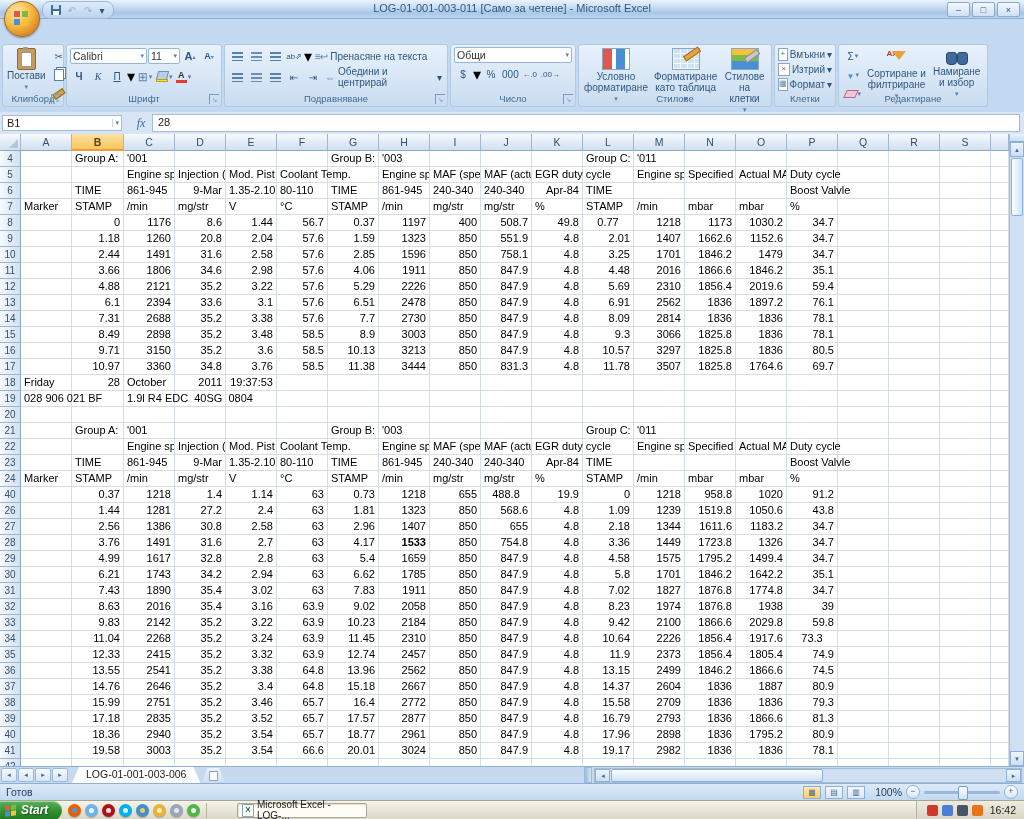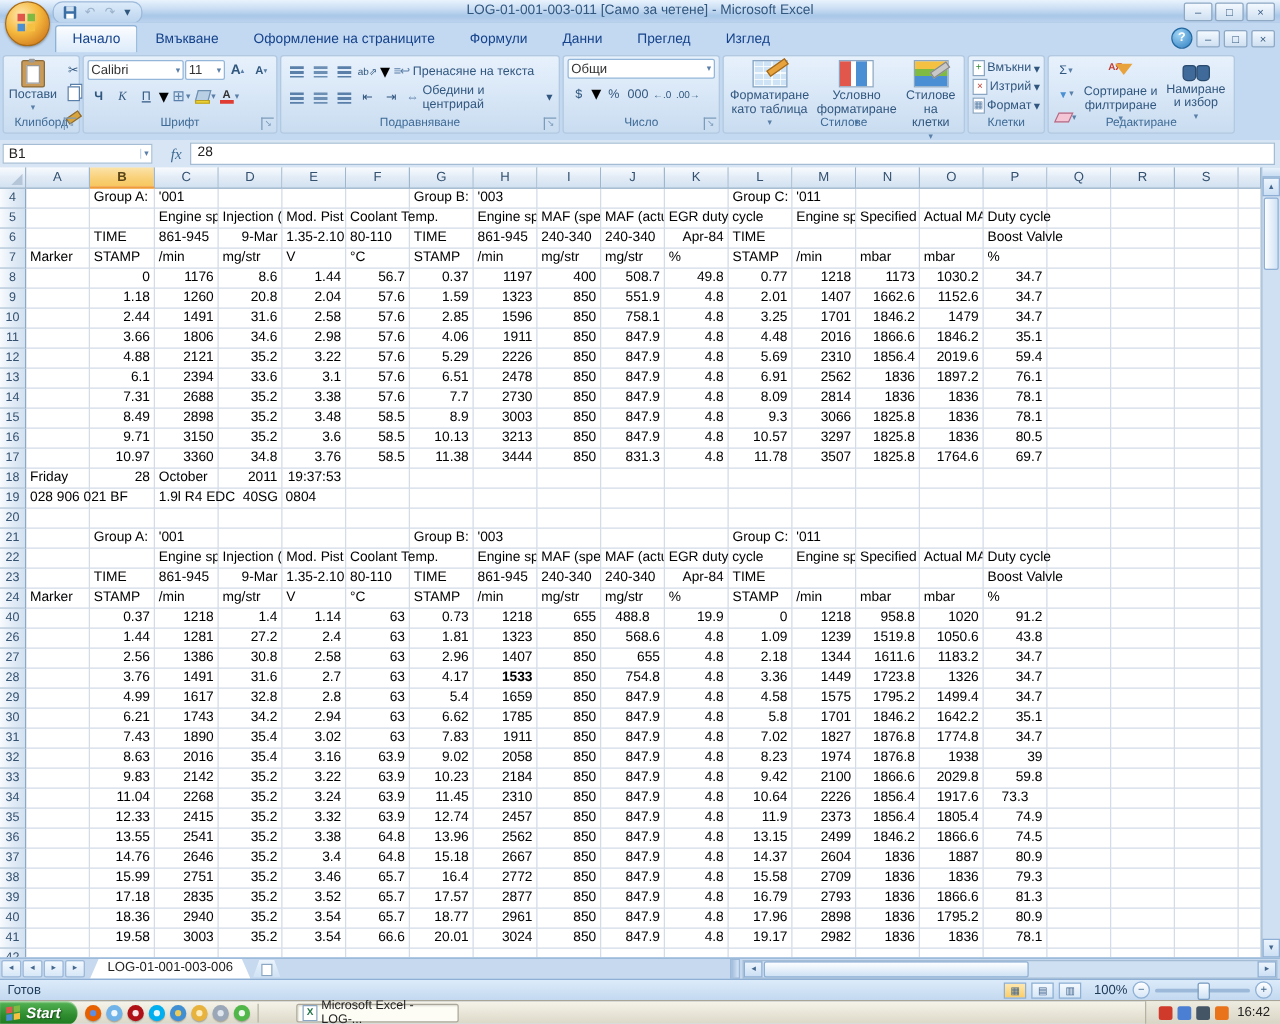--- a/index.html
+++ b/index.html
@@ -280,37 +280,20 @@
       <span class="qbtn i-down qat-more"></span>
     </div>
     <div class="title">LOG-01-001-003-011  [Само за четене] - Microsoft Excel</div>
     <div class="winbtns">
       <span class="wbtn i-min"></span>
       <span class="wbtn i-max"></span>
       <span class="wbtn i-close"></span>
     </div>
   </div>
 
-  <div id="tabrow">
-    <div id="tabs">
-        <div class="rtab active">Начало</div>
-        <div class="rtab">Вмъкване</div>
-        <div class="rtab">Оформление на страниците</div>
-        <div class="rtab">Формули</div>
-        <div class="rtab">Данни</div>
-        <div class="rtab">Преглед</div>
-        <div class="rtab">Изглед</div>
-      </div>
-    <div class="tr-right">
-      <span class="helpbtn"></span>
-      <span class="wbtn sm i-min"></span>
-      <span class="wbtn sm i-max"></span>
-      <span class="wbtn sm i-close"></span>
-    </div>
-  </div>
 
   <div id="ribbon">
     <div class="wrap">
 
       <div class="grp" id="g-clip">
         <div class="clip-body">
           <div class="bigbtn">
             <span class="paste-ico"></span>
             <span>Постави</span>
             <span class="dd">▾</span>
@@ -424,28 +407,28 @@
             <span class="sbtn i-inc"></span>
             <span class="sbtn i-dec"></span>
           </div>
         </div>
         <div class="g-label">Число</div>
         <div class="g-dlg"></div>
       </div>
 
       <div class="grp" id="g-styles">
         <div class="g-body" style="display:flex;gap:2px;">
+          <div class="bigbtn" style="width:64px;">
+            <span class="sty-ico sty-cf"></span>
+            <span>Условно форматиране</span>
+              <span class="dd">▾</span>
+          </div>
           <div class="bigbtn" style="width:72px;">
             <span class="sty-ico sty-ft"></span>
             <span>Форматиране като таблица</span>
-              <span class="dd">▾</span>
-          </div>
-          <div class="bigbtn" style="width:64px;">
-            <span class="sty-ico sty-cf"></span>
-            <span>Условно форматиране</span>
               <span class="dd">▾</span>
           </div>
           <div class="bigbtn" style="width:52px;">
             <span class="sty-ico sty-cs"></span>
             <span>Стилове на клетки</span>
               <span class="dd">▾</span>
           </div>
         </div>
         <div class="g-label">Стилове</div>
       </div>
@@ -636,21 +619,21 @@
           <div class="c r" style="width: 52px;">0</div>
           <div class="c r" style="width: 51px;">1176</div>
           <div class="c r" style="width: 51px;">8.6</div>
           <div class="c r" style="width: 51px;">1.44</div>
           <div class="c r" style="width: 51px;">56.7</div>
           <div class="c r" style="width: 51px;">0.37</div>
           <div class="c r" style="width: 51px;">1197</div>
           <div class="c r" style="width: 51px;">400</div>
           <div class="c r" style="width: 51px;">508.7</div>
           <div class="c r" style="width: 51px;">49.8</div>
-          <div class="c r" style="width: 51px;">0.77</div>
+          <div class="c r" style="width: 51px; text-align: center;">0.77</div>
           <div class="c r" style="width: 51px;">1218</div>
           <div class="c r" style="width: 51px;">1173</div>
           <div class="c r" style="width: 51px;">1030.2</div>
           <div class="c r" style="width: 51px;">34.7</div>
           <div class="c" style="width: 51px;"></div>
           <div class="c" style="width: 51px;"></div>
           <div class="c" style="width: 51px;"></div>
           <div class="c" style="width: 18px;"></div>
         </div>
         <div class="grow-line">

